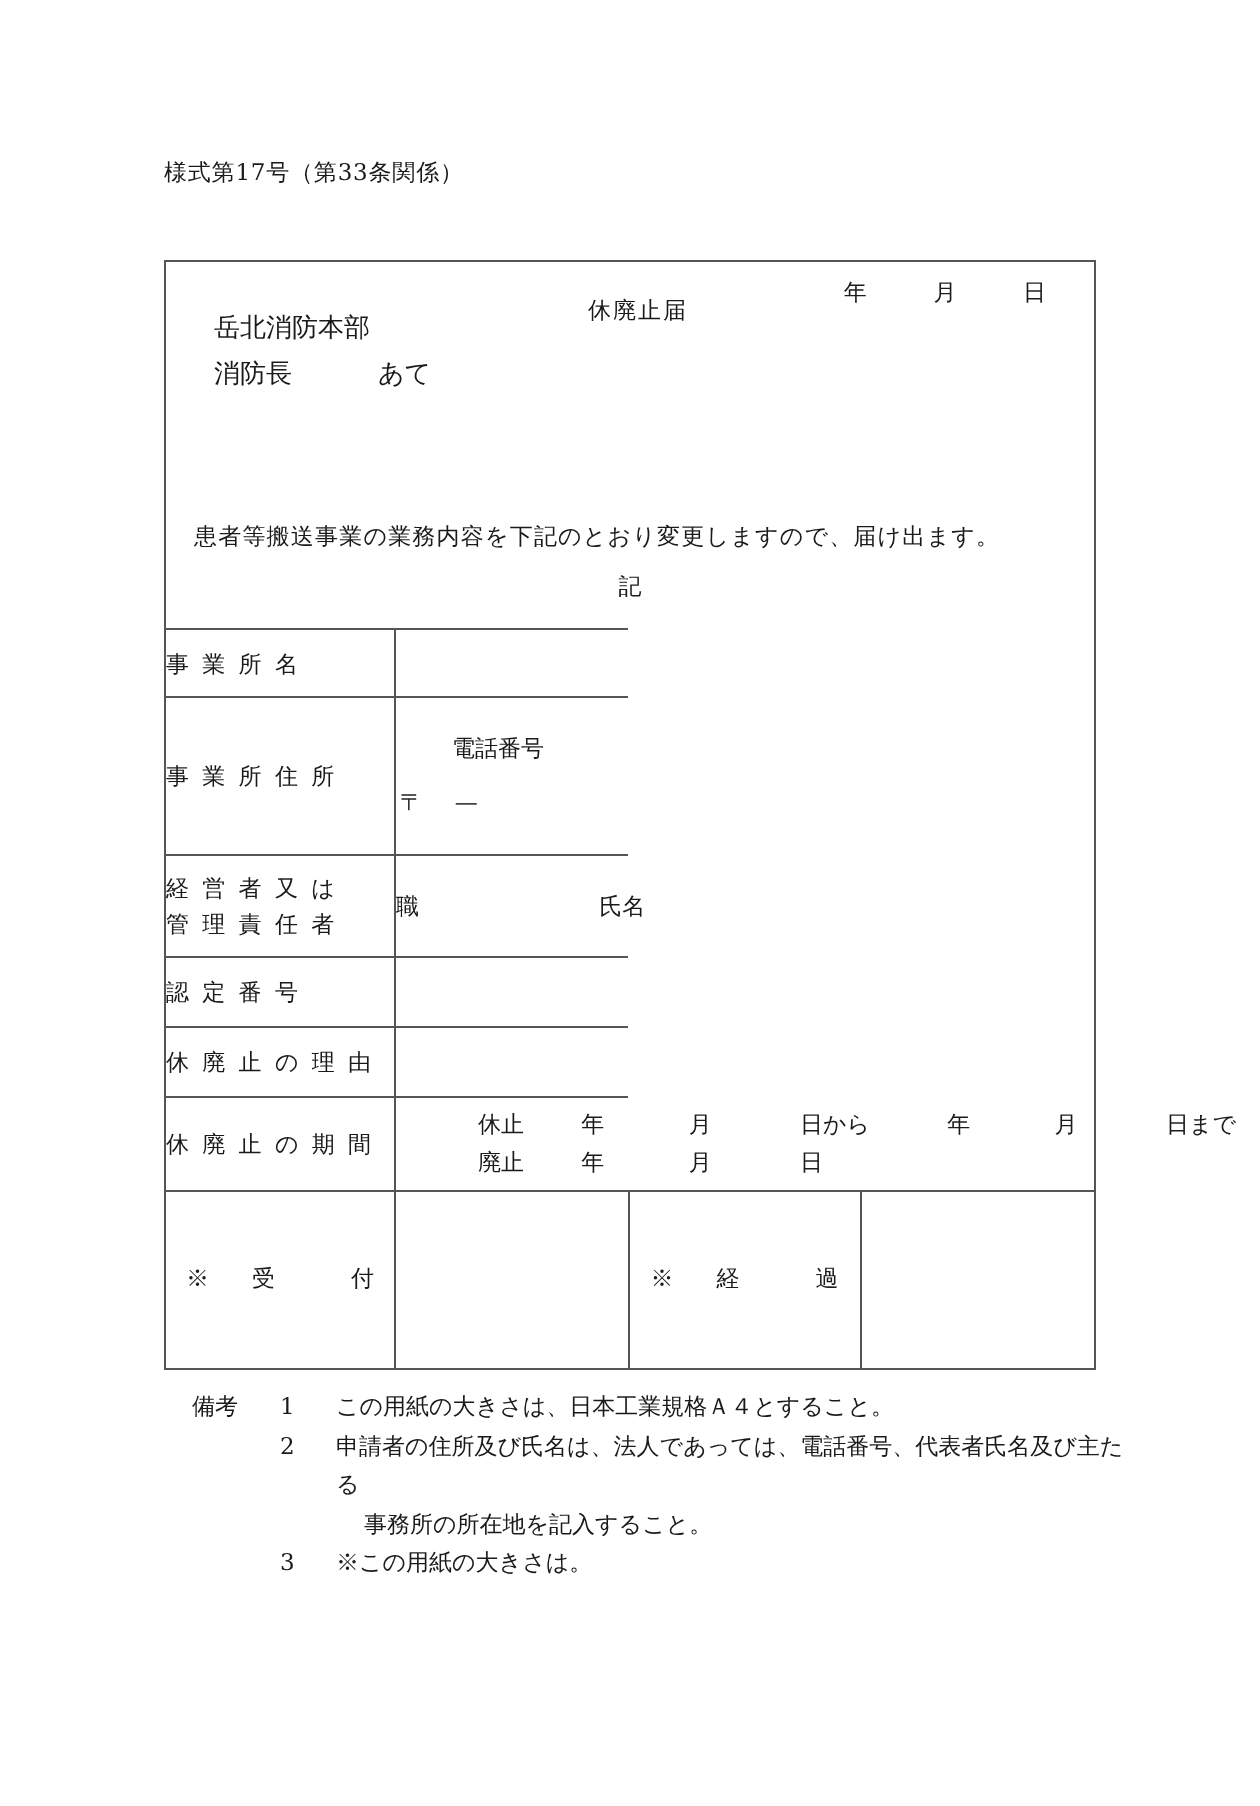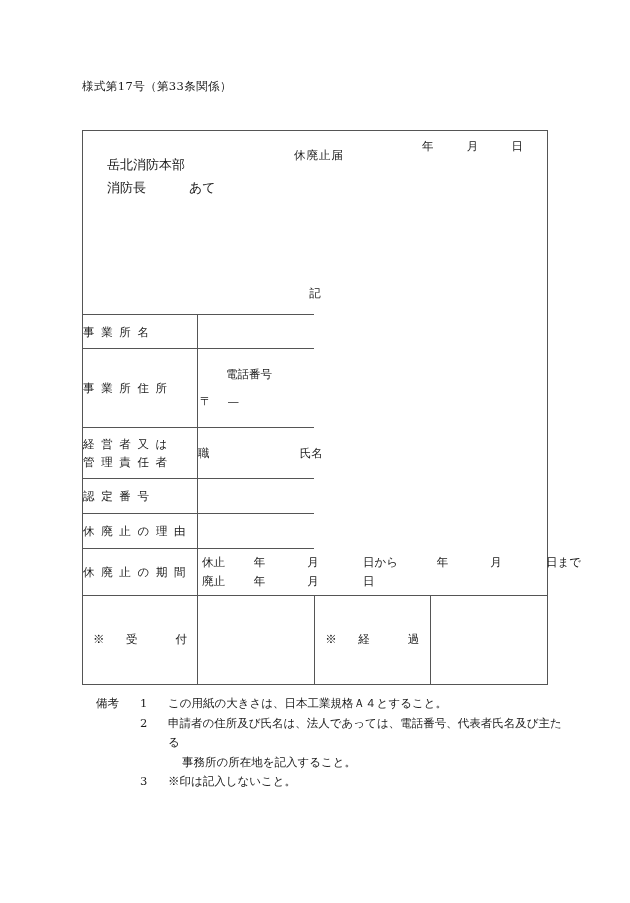--- a/index.html
+++ b/index.html
@@ -172,20 +172,21 @@
     white-space: nowrap;
   }
 
   .mgr-inner { white-space: nowrap; }
   .mgr-inner .post { display: inline-block; width: 98px; }
 
   .period-inner {
     line-height: 19px;
     white-space: nowrap;
     padding-left: 4px;
+    margin-left: 37px;
   }
   .period-inner .kind { display: inline-block; width: 48px; }
   .period-inner .yy   { display: inline-block; width: 50px; }
   .period-inner .mm   { display: inline-block; width: 52px; }
   .period-inner .dd1  { display: inline-block; width: 70px; }
   .period-inner .yy2  { display: inline-block; width: 50px; }
   .period-inner .mm2  { display: inline-block; width: 52px; }
 
   td.recv-label { width: 114px; text-align: center; }
   td.recv-blank1 { width: 131px; }
@@ -247,20 +248,21 @@
 
       <div class="addressee">
         <div>岳北消防本部</div>
         <div class="line2">
           <span class="chief">消防長</span>
           <span>あて</span>
         </div>
       </div>
 
 
+      <div class="statement">患者等搬送事業の業務内容を下記のとおり変更しますので、届け出ます。</div>
 
       <div class="ki-line">記</div>
     </div>
 
     <table class="form-table">
       <tbody>
         <tr class="row-name">
           <td class="label-cell">
             <span class="lbl-tight">事 業 所 名</span>
           </td>
@@ -356,17 +358,17 @@
       <span class="remarks-head"></span>
       <span class="remarks-num">2</span>
       <span class="remarks-text">
         <span>申請者の住所及び氏名は、法人であっては、電話番号、代表者氏名及び主たる</span>
         <span class="cont">事務所の所在地を記入すること。</span>
       </span>
     </div>
     <div class="remarks-row">
       <span class="remarks-head"></span>
       <span class="remarks-num">3</span>
-      <span class="remarks-text">※印は記入しないこと。</span>
+      <span class="remarks-text">※この用紙の大きさは。</span>
     </div>
   </div>
 
 </div>
 
 </body></html>

